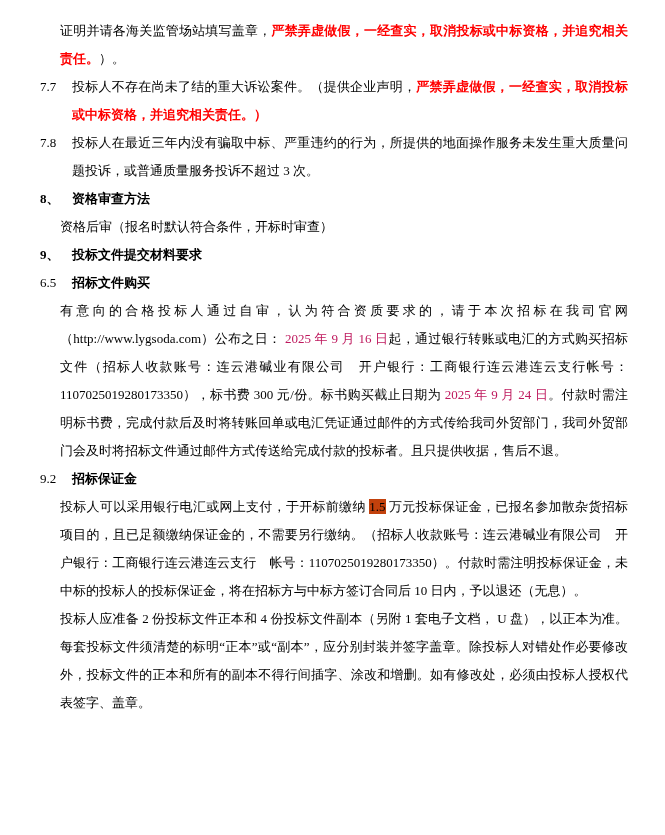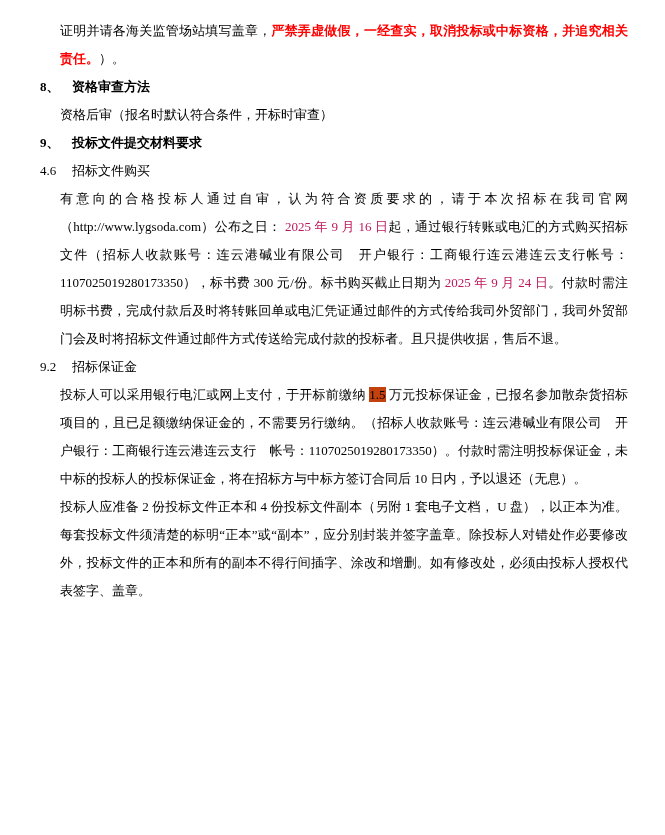--- a/index.html
+++ b/index.html
@@ -12,55 +12,63 @@
   .para { text-align:justify; }
   .clause { position:relative; padding-left:32px; text-align:justify; }
   .clause .num {
     position:absolute; left:0; top:0; text-align:left;
     font-family:"Liberation Serif","DejaVu Serif",serif;
   }
   .indent { margin-left:20px; }
   .heading { font-weight:bold; }
   .heading .num { font-weight:bold; }
   .subheading .num { font-weight:normal; }
-  .subheading .title { font-weight:normal; }
+  .subheading .title { font-weight:bold; }
   .red-bold { color:#ff0000; font-weight:bold; }
   .red { color:#be185d; }
   .hl { background:#c2410c; }
 </style>
 </head>
 <body>
 
 <div class="doc">
 
   <div class="para indent">
     <span>证明并请各海关监管场站填写盖章，</span><span class="red-bold">严禁弄虚做假，一经查实，取消投标或中标资格，并追究相关责任。</span><span>）。</span>
   </div>
 
 
 
+  <div class="clause">
+    <span class="num">7.7</span>
+    <span>投标人不存在尚未了结的重大诉讼案件。（提供企业声明，</span><span class="red-bold">严禁弄虚做假，一经查实，取消投标或中标资格，并追究相关责任。</span><span class="red-bold">）</span>
+  </div>
 
+  <div class="clause">
+    <span class="num">7.8</span>
+    <span>投标人在最近三年内没有骗取中标、严重违约的行为，所提供的地面操作服务未发生重大质量问题投诉，或普通质量服务投诉不超过 3 次。</span>
+  </div>
 
 
   <div class="clause heading">
     <span class="num">8、</span>
     <span class="title">资格审查方法</span>
   </div>
 
   <div class="para indent">
     <span>资格后审（报名时默认符合条件，开标时审查）</span>
   </div>
 
   <div class="clause heading">
     <span class="num">9、</span>
     <span class="title">投标文件提交材料要求</span>
   </div>
 
   <div class="clause subheading">
-    <span class="num">4.6</span>
+    <span class="num">6.5</span>
     <span class="title">招标文件购买</span>
   </div>
 
   <div class="para indent">
     <span>有意向的合格投标人通过自审，认为符合资质要求的，请于本次招标在我司官网（http://www.lygsoda.com）公布之日： </span><span class="red">2025 年 9 月 16 日</span><span>起，通过银行转账或电汇的方式购买招标文件（招标人收款账号：连云港碱业有限公司　开户银行：工商银行连云港连云支行帐号：1107025019280173350），标书费 300 元/份。标书购买截止日期为 </span><span class="red">2025 年 9 月 24 日</span><span>。付款时需注明标书费，完成付款后及时将转账回单或电汇凭证通过邮件的方式传给我司外贸部门，我司外贸部门会及时将招标文件通过邮件方式传送给完成付款的投标者。且只提供收据，售后不退。</span>
   </div>
 
   <div class="clause subheading">
     <span class="num">9.2</span>
     <span class="title">招标保证金</span>

